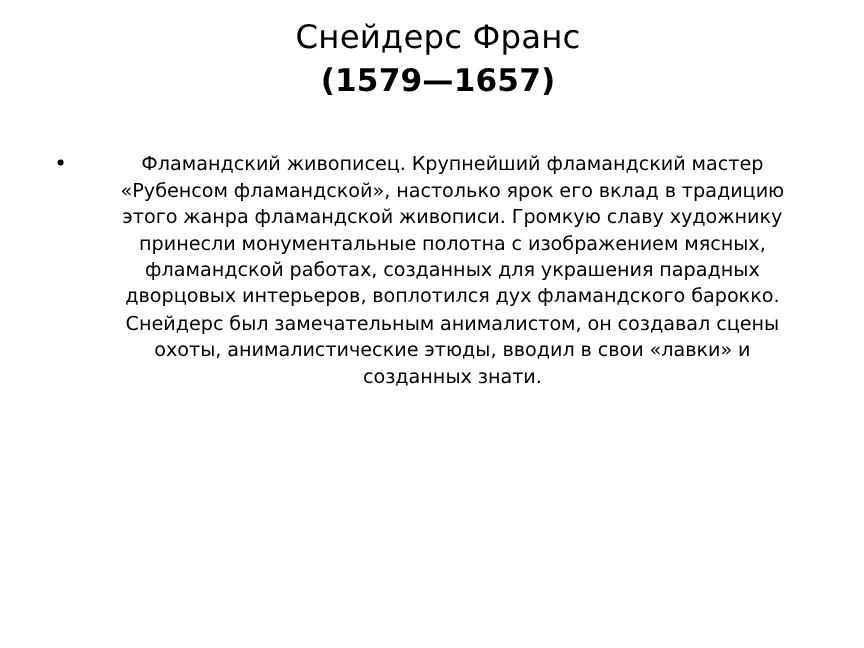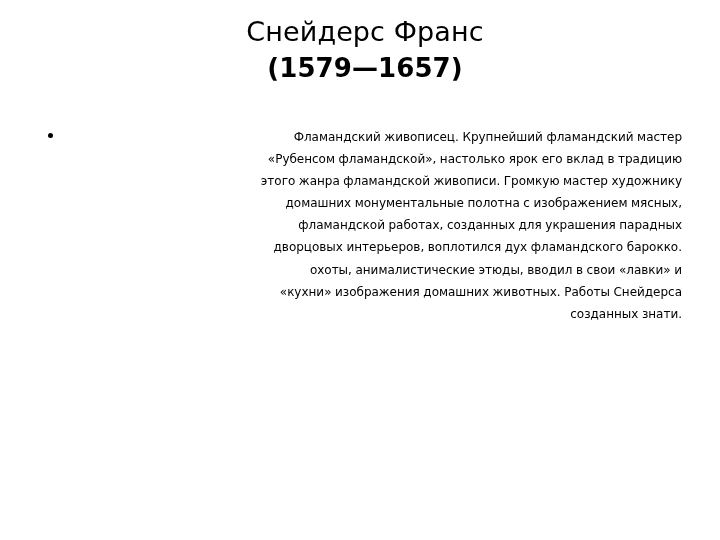--- a/index.html
+++ b/index.html
@@ -67,25 +67,25 @@
     left: 2px;
     top: 7px;
     width: 5px;
     height: 5px;
     background: #000000;
     border-radius: 50%;
   }
 
   .bullet-text {
     display: block;
-    font-size: 12px;
+    font-size: 16px;
     font-weight: 400;
     line-height: 22.1px;
     color: #000000;
-    text-align: right;
+    text-align: center;
     letter-spacing: -0.02px;
     word-spacing: -0.2px;
   }
 
   .bullet-text .ln {
     display: block;
     white-space: nowrap;
   }
 </style>
 </head>
@@ -97,24 +97,24 @@
     <span class="title-line-1">Снейдерс Франс</span>
     <span class="title-line-2">(1579—1657)</span>
   </div>
 
   <div class="body-block">
     <div class="bullet-item">
       <span class="bullet-marker"></span>
       <span class="bullet-text">
         <span class="ln">Фламандский живописец. Крупнейший фламандский мастер</span>
         <span class="ln">«Рубенсом фламандской», настолько ярок его вклад в традицию</span>
-        <span class="ln">этого жанра фламандской живописи. Громкую мастер художнику</span>
-        <span class="ln">домашних монументальные полотна с изображением мясных,</span>
+        <span class="ln">этого жанра фламандской живописи. Громкую славу художнику</span>
+        <span class="ln">принесли монументальные полотна с изображением мясных,</span>
         <span class="ln">фламандской работах, созданных для украшения парадных</span>
         <span class="ln">дворцовых интерьеров, воплотился дух фламандского барокко.</span>
+        <span class="ln">Снейдерс был замечательным анималистом, он создавал сцены</span>
         <span class="ln">охоты, анималистические этюды, вводил в свои «лавки» и</span>
-        <span class="ln">«кухни» изображения домашних животных. Работы Снейдерса</span>
         <span class="ln">созданных знати.</span>
       </span>
     </div>
   </div>
 
 </div>
 
 </body></html>

